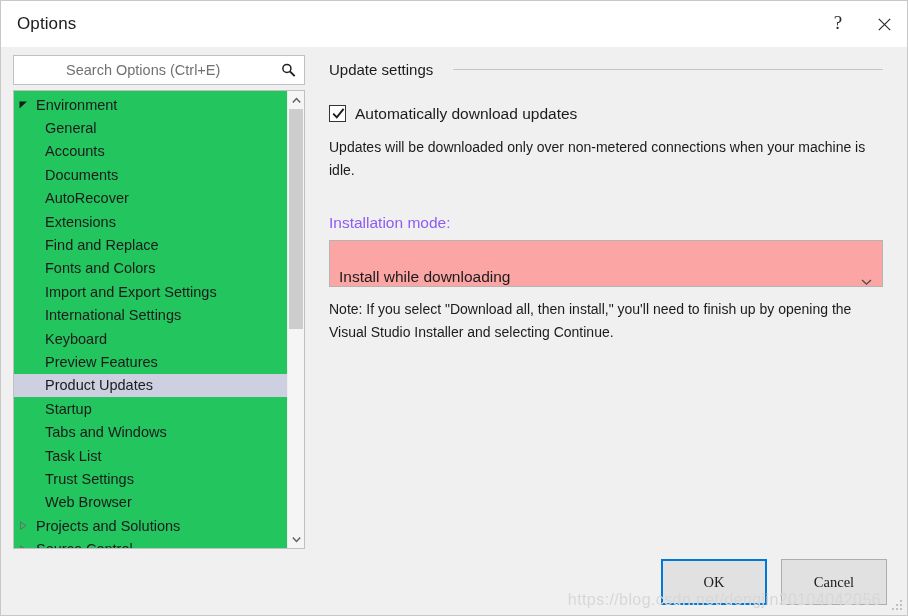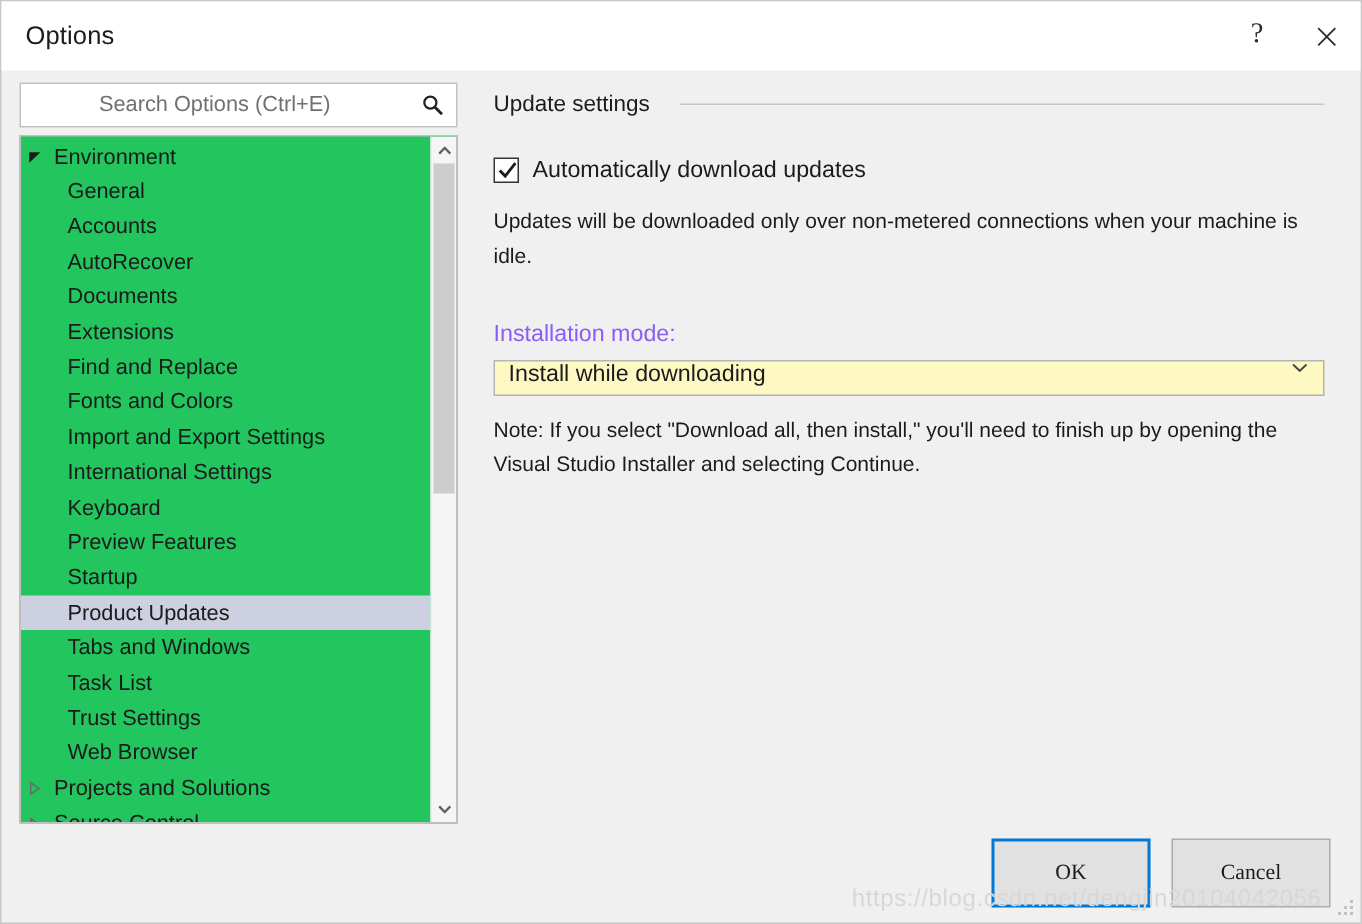--- a/index.html
+++ b/index.html
@@ -214,25 +214,25 @@
     line-height: 23px;
     max-width: 540px;
   }
   #install-label {
     font-size: 15.5px;
     color: #8b5cf6;
     margin-top: 32px;
     margin-bottom: 8px;
   }
   #combo {
-    height: 24px;
+    height: 47px;
     border: 1px solid #b4b4b4;
-    background: #fef9c3;
-    display: flex;
-    align-items: flex-start;
+    background: #fca5a5;
+    display: flex;
+    align-items: flex-end;
     padding: 0 10px 0 9px;
     width: 560px;
     max-width: 100%;
     cursor: default;
     user-select: none;
   }
   #combo-value {
     font-size: 15.5px;
     color: #1b1b1b;
     flex: 1 1 auto;
@@ -332,51 +332,51 @@
               </span>
               <span>Environment</span>
             </div>
             <div class="tree-item child">
               <span>General</span>
             </div>
             <div class="tree-item child">
               <span>Accounts</span>
             </div>
             <div class="tree-item child">
+              <span>Documents</span>
+            </div>
+            <div class="tree-item child">
               <span>AutoRecover</span>
             </div>
             <div class="tree-item child">
-              <span>Documents</span>
-            </div>
-            <div class="tree-item child">
               <span>Extensions</span>
             </div>
             <div class="tree-item child">
               <span>Find and Replace</span>
             </div>
             <div class="tree-item child">
               <span>Fonts and Colors</span>
             </div>
             <div class="tree-item child">
               <span>Import and Export Settings</span>
             </div>
             <div class="tree-item child">
               <span>International Settings</span>
             </div>
             <div class="tree-item child">
               <span>Keyboard</span>
             </div>
             <div class="tree-item child">
               <span>Preview Features</span>
-            </div>
-            <div class="tree-item child">
-              <span>Startup</span>
             </div>
             <div class="tree-item child selected" style="background: rgb(205, 208, 224);">
               <span>Product Updates</span>
+            </div>
+            <div class="tree-item child">
+              <span>Startup</span>
             </div>
             <div class="tree-item child">
               <span>Tabs and Windows</span>
             </div>
             <div class="tree-item child">
               <span>Task List</span>
             </div>
             <div class="tree-item child">
               <span>Trust Settings</span>
             </div>

